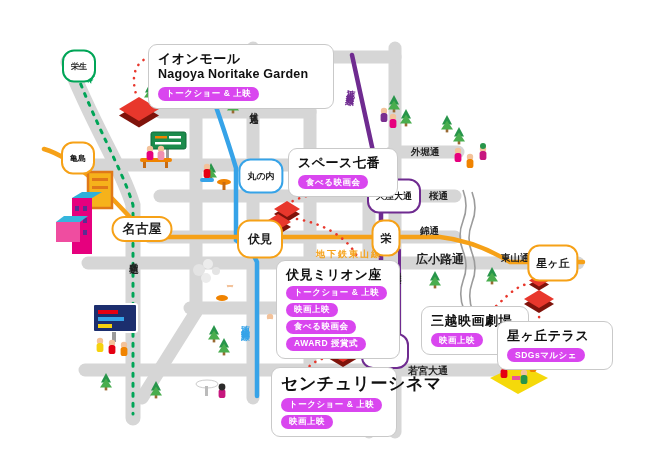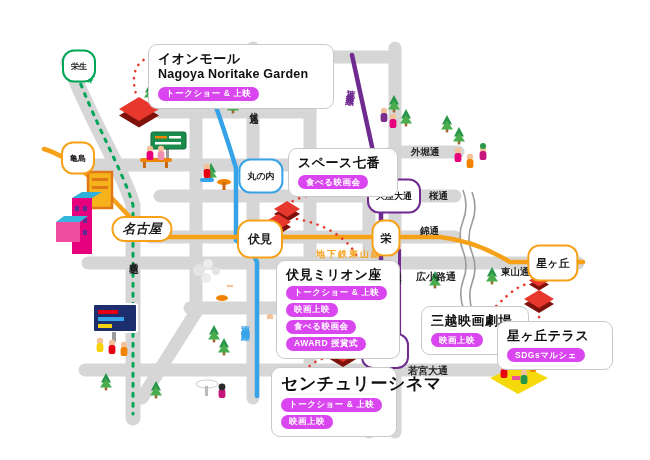--- a/index.html
+++ b/index.html
@@ -222,34 +222,34 @@
         <path d="M539,290 L554,299 L539,308 L524,299 Z" fill="#e8372c"></path>
       </g>
     </g>
   </svg>
 
   <div class="rlabel vtx" style="left:247px;top:105px;font-size:9px;">伏見通</div>
   <div class="rlabel vtx" style="left:127px;top:255px;font-size:9px;">名駅通</div>
   <div class="rlabel" style="left:411px;top:146px;font-size:9.5px;">外堀通</div>
   <div class="rlabel" style="left:429px;top:190px;font-size:9.5px;">桜通</div>
   <div class="rlabel" style="left:420px;top:225px;font-size:9.5px;">錦通</div>
-  <div class="rlabel" style="left:416px;top:270px;font-size:10px;">広小路通</div>
-  <div class="rlabel" style="left:501px;top:266px;font-size:9.5px;">東山通</div>
+  <div class="rlabel" style="left:416px;top:251px;font-size:12px;">広小路通</div>
+  <div class="rlabel" style="left:501px;top:252px;font-size:9.5px;">東山通</div>
   <div class="rlabel vtx" style="left:363px;top:268px;font-size:9px;">大津通</div>
   <div class="rlabel vtx" style="left:390px;top:263px;font-size:9px;">久屋大通</div>
   <div class="rlabel" style="left:408px;top:364px;font-size:10px;">若宮大通</div>
 
   <div class="lline vtx" style="left:92px;top:60px;font-size:8.5px;color:#00a557;transform:rotate(26deg);transform-origin:top left;">名鉄犬山線</div>
   <div class="lline vtx" style="left:240px;top:318px;font-size:8.5px;color:#36a3e8;">地下鉄鶴舞線</div>
   <div class="lline" style="left:316px;top:208px;font-size:9px;color:#f6a117;letter-spacing:2px;margin-top:40px;">地下鉄東山線</div>
   <div class="lline vtx" style="left:347px;top:82px;font-size:8.5px;color:#6f2b90;transform:rotate(8deg);transform-origin:top left;">地下鉄名城線</div>
 
   <div class="sta" style="left:79px;top:66px;font-size:8px;border-color:#00a557;">栄生</div>
   <div class="sta" style="left:78px;top:158px;font-size:8px;">亀島</div>
-  <div class="sta" style="left:142px;top:229px;font-size:13px;border-width:2.5px;border-radius:14px;padding:2px 9px;font-style:italic;">名古屋</div>
+  <div class="sta" style="left:142px;top:229px;font-size:13px;border-width:2.5px;border-radius:14px;padding:2px 9px;">名古屋</div>
   <div class="sta" style="left:261px;top:176px;font-size:9px;border-color:#36a3e8;">丸の内</div>
   <div class="sta" style="left:260px;top:239px;font-size:12px;border-radius:13px;padding:9px 9px;">伏見</div>
   <div class="sta" style="left:386px;top:238px;font-size:11px;">栄</div>
   <div class="sta" style="left:394px;top:196px;font-size:9px;border-color:#6f2b90;">久屋大通</div>
   <div class="sta" style="left:385px;top:351px;font-size:10px;border-color:#6f2b90;">矢場町</div>
   <div class="sta" style="left:553px;top:263px;font-size:11px;">星ヶ丘</div>
 
   <div class="card" style="left:148px;top:44px;width:166px;">
     <div class="ttl">イオンモール</div>
     <div class="ttl" style="font-size:12.5px;letter-spacing:.2px;">Nagoya Noritake Garden</div>

